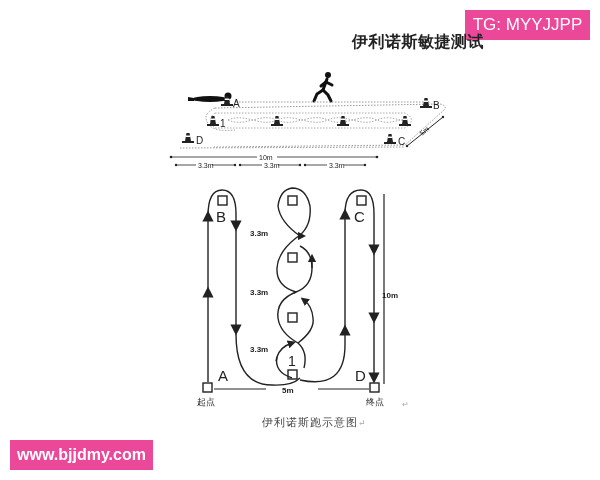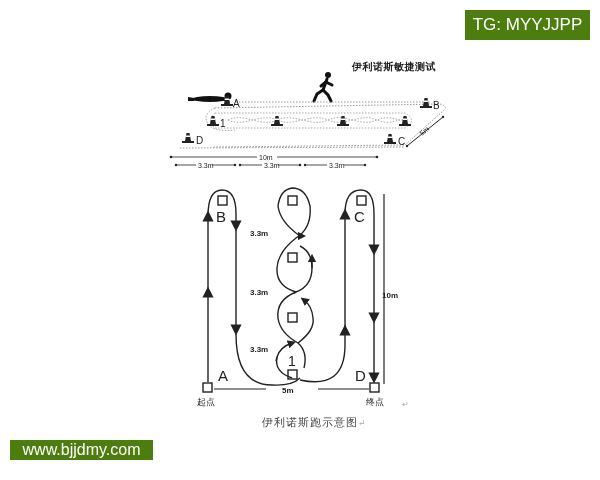--- a/index.html
+++ b/index.html
@@ -1,22 +1,22 @@
 <!DOCTYPE html>
 <html><head>
 <meta charset="utf-8">
 <style>
   html, body { margin:0; padding:0; }
   body { width:600px; height:480px; background:#ffffff; position:relative; overflow:hidden; font-family:"DejaVu Sans", sans-serif; }
-  .badge { position:absolute; background:#4d7c0f; color:#ffffff; font-family:"Liberation Sans", sans-serif; font-size:17px; display:flex; align-items:center; justify-content:center; }
+  .badge { position:absolute; background:#ec4899; color:#ffffff; font-family:"Liberation Sans", sans-serif; font-size:17px; display:flex; align-items:center; justify-content:center; }
   #tg-badge { left:465px; top:10px; width:125px; height:30px; }
-  #site-badge { left:10px; top:440px; width:143px; height:20px; font-size:16px; }
+  #site-badge { left:10px; top:440px; width:143px; height:30px; font-size:16px;font-weight:bold; }
   svg { position:absolute; left:0; top:0; }
   .title { position:absolute; font-family:"DejaVu Serif", serif; color:#222; }
-  #diagram-title { left:352px; top:60px; font-size:10px; font-weight:bold; letter-spacing:0.5px; }
+  #diagram-title { left:352px; top:32px; font-size:16px; font-weight:bold; letter-spacing:0.5px; }
   #caption { left:262px; top:415px; font-size:11px; color:#444; letter-spacing:1px; }
   .ret { color:#aaa; font-size:9px; }
 </style>
 </head>
 <body>
 
 <div id="tg-badge" class="badge">TG: MYYJJPP</div>
 <div id="site-badge" class="badge">www.bjjdmy.com</div>
 
 <div id="diagram-title" class="title">伊利诺斯敏捷测试</div>

